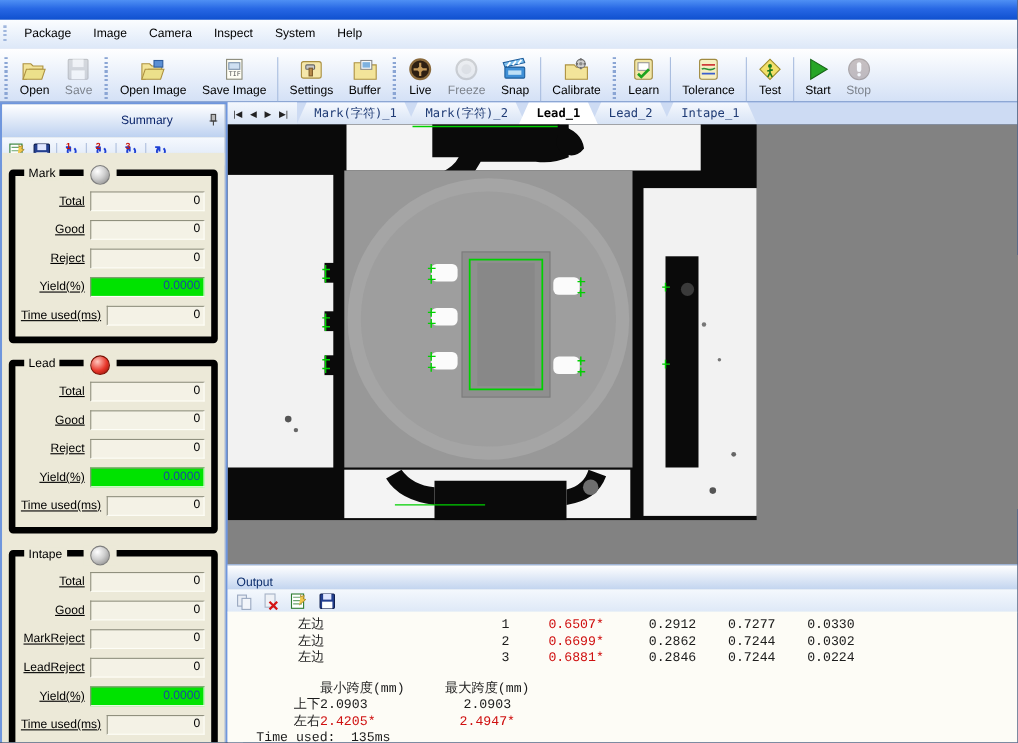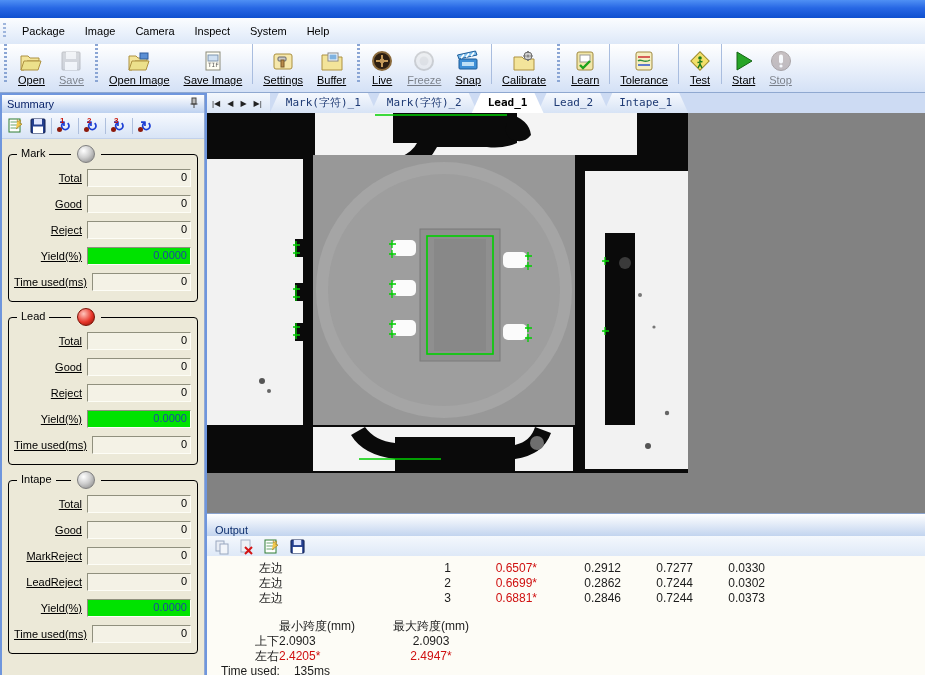--- a/index.html
+++ b/index.html
@@ -2,37 +2,37 @@
 <html><head>
 <meta charset="utf-8">
 <style>
   html,body{margin:0;padding:0;background:#444;}
   #app{position:relative;width:925px;height:675px;background:#6f96dd;font-family:"Liberation Sans",sans-serif;overflow:hidden;}
   
   .titlebar{position:absolute;left:0;top:0;width:100%;height:18px;background:linear-gradient(#4f90f4 0%,#2767e4 45%,#0f50cf 100%);}
   .menubar{position:absolute;left:0;top:18px;width:100%;height:26px;background:linear-gradient(#fbfdff,#dde8f8);border-bottom:1px solid #ccd9ef;display:flex;align-items:center;}
   .grip{width:3px;height:16px;margin:0 6px 0 3px;background:repeating-linear-gradient(#9fb6dd 0 2px,transparent 2px 4px);}
   .menu-item{padding:3px 10px;font-size:11px;color:#000;}
-  .toolbar{position:absolute;left:0;top:44px;width:100%;height:48px;background:linear-gradient(#ffffff,#d4e1f6);border-bottom:1px solid #8fa8d0;display:flex;align-items:flex-start;text-decoration:underline;}
+  .toolbar{position:absolute;left:0;top:44px;width:100%;height:48px;background:linear-gradient(#ffffff,#d4e1f6);border-bottom:1px solid #8fa8d0;display:flex;align-items:flex-end;}
   .tgrip{width:3px;height:40px;margin:0 4px;background:repeating-linear-gradient(#8aa5d4 0 2px,transparent 2px 4px);}
   .vsep{width:1px;height:40px;background:#a9bddf;margin:0 3px;}
   .tbtn{display:flex;flex-direction:column;align-items:center;justify-content:center;height:44px;padding:1px 7px;font-size:11px;color:#000;border-radius:3px;}
   .tbtn .ic{height:25px;display:flex;align-items:center;justify-content:center;margin-bottom:1px;}
   .tbtn.dis{opacity:.45;filter:grayscale(.85);}
   
   .sidebar{position:absolute;left:2px;top:95px;width:202px;bottom:0;background:#ece9d8;border-right:1px solid #93a9d2;}
-  .sb-header{height:18px;background:linear-gradient(#ffffff,#bdd1f0);display:flex;align-items:center;justify-content:space-between;padding:0 5px;font-size:11px;color:#0a246a;gap:32px;}
+  .sb-header{height:30px;background:linear-gradient(#ffffff,#bdd1f0);display:flex;align-items:center;justify-content:flex-end;padding:0 5px;font-size:11px;color:#0a246a;gap:32px;}
   .sb-toolbar{height:25px;background:linear-gradient(#f6f9fe,#d8e4f6);border-bottom:1px solid #c2d1eb;display:flex;align-items:center;padding:0 3px;}
   .sbt{width:22px;height:21px;display:flex;align-items:center;justify-content:center;border-radius:2px;position:relative;}
   .ssep{width:1px;height:16px;background:#aebfdd;margin:0 2px;}
   .cyc{color:#1d3fd4;font-size:14px;font-weight:bold;line-height:14px;}
   .rdot{position:absolute;left:3px;bottom:4px;width:5px;height:5px;border-radius:50%;background:#8d1a0c;}
   .rnum{position:absolute;left:6px;top:1px;color:#c81408;font-size:8px;font-weight:bold;font-style:normal;}
   .sb-body{position:absolute;top:44px;left:0;right:0;bottom:0;background:#ece9d8;overflow:hidden;}
-  .gbox{position:relative;margin:15px 6px 0 6px;border:1px solid #000000;border-radius:4px;padding:14px 5px 2px 5px;}
+  .gbox{position:relative;margin:15px 6px 0 6px;border:6px solid #000000;border-radius:4px;padding:14px 5px 2px 5px;}
   .glegend{position:absolute;top:-8px;left:8px;background:#ece9d8;padding:0 4px;font-size:11px;color:#000;}
   .ledwrap{position:absolute;top:-10px;left:62px;background:#ece9d8;padding:0 6px;line-height:0;}
   .led{display:inline-block;width:16px;height:16px;border-radius:50%;}
   .led.gray{background:radial-gradient(circle at 35% 30%,#ffffff,#cfcfcf 45%,#8e8e8e 90%);border:1px solid #7f7f7f;}
   .led.red{background:radial-gradient(circle at 35% 30%,#ffc6bd,#e8362a 55%,#8c1206 95%);border:1px solid #7a1004;}
   .frow{display:flex;align-items:center;justify-content:flex-end;margin:0 1px 8px 0;font-size:11px;color:#000;}
   .flabel{margin-right:5px;white-space:nowrap;text-decoration:underline;}
   .fbox{width:99px;height:14px;background:#f4f2e6;border-top:1px solid #90907e;border-left:1px solid #90907e;border-bottom:1px solid #fdfdf6;border-right:1px solid #fdfdf6;text-align:right;font-size:11px;padding:1px 3px 1px 0;color:#000;}
   .fbox.green{background:#00e300;color:#1d47a0;}
   
@@ -41,21 +41,21 @@
   .tabnav{display:flex;align-items:center;gap:7px;padding:0 8px 0 5px;font-size:8px;color:#222;background:linear-gradient(#f3f7fd,#dae5f5);}
   .tab{position:relative;height:20px;line-height:20px;padding:0 16px;margin-right:-6px;font-family:"DejaVu Sans Mono",monospace;font-size:11px;color:#1e3a74;background:linear-gradient(#f6f9fe,#d7e3f5);clip-path:polygon(9px 0,calc(100% - 9px) 0,100% 100%,0 100%);}
   .tab.active{background:#ffffff;font-weight:bold;color:#000;z-index:2;}
   .canvas{position:absolute;left:0;top:20px;right:0;height:400px;background:#828282;}
   .canvas svg{position:absolute;left:0;top:0;}
   
   .outpanel{position:absolute;left:0;right:0;top:420px;bottom:0;background:#fdfcf6;}
   .out-header{height:22px;background:linear-gradient(#ffffff,#c2d4ef);border-top:1px solid #8aa3cd;display:flex;align-items:flex-end;padding-left:8px;font-size:11px;color:#0e2f6e;}
   .out-toolbar{height:21px;background:linear-gradient(#f4f8fd,#dde8f7);display:flex;align-items:center;gap:5px;padding-left:5px;}
   .obt{width:20px;height:19px;display:flex;align-items:center;justify-content:center;border-radius:2px;}
-  .out-body{position:absolute;top:43px;left:0;right:0;bottom:0;background:#fdfcf6;font-family:Liberation Sans, sans-serif;font-size:12px;color:#1c1c1c;padding:5px 0 0 12px;}
+  .out-body{position:absolute;top:43px;left:0;right:0;bottom:0;background:#fdfcf6;font-family:Liberation Mono, monospace;font-size:12px;color:#1c1c1c;padding:5px 0 0 24px;}
   .out-gutter{position:absolute;top:43px;left:0;bottom:0;width:14px;background:#e2eaf7;}
   .orow{display:flex;line-height:15px;white-space:pre;}
   .oc0{width:64px;text-align:right;}
   .oc1{width:168px;text-align:right;}
   .oc2{width:86px;text-align:right;}
   .oc3{width:84px;text-align:right;}
   .oc4{width:72px;text-align:right;}
   .oc5{width:72px;text-align:right;}
   .sh0{width:60px;}
   .sc0{width:60px;text-align:right;}
@@ -488,21 +488,21 @@
       </div>
       <div class="out-gutter"></div>
       <div class="out-body">
         <div class="orow">
           <span class="oc0">左边</span><span class="oc1">1</span><span class="oc2 red">0.6507*</span><span class="oc3">0.2912</span><span class="oc4">0.7277</span><span class="oc5">0.0330</span>
         </div>
         <div class="orow">
           <span class="oc0">左边</span><span class="oc1">2</span><span class="oc2 red">0.6699*</span><span class="oc3">0.2862</span><span class="oc4">0.7244</span><span class="oc5">0.0302</span>
         </div>
         <div class="orow">
-          <span class="oc0">左边</span><span class="oc1">3</span><span class="oc2 red">0.6881*</span><span class="oc3">0.2846</span><span class="oc4">0.7244</span><span class="oc5">0.0373</span>
+          <span class="oc0">左边</span><span class="oc1">3</span><span class="oc2 red">0.6881*</span><span class="oc3">0.2846</span><span class="oc4">0.7244</span><span class="oc5">0.0224</span>
         </div>
         <div class="spacer12"></div>
         <div class="orow">
           <span class="sh0"></span><span class="sc1">最小跨度(mm)</span><span class="sc2">最大跨度(mm)</span>
         </div>
         <div class="orow">
           <span class="sc0">上下</span><span class="sc1">2.0903</span><span class="sc2">2.0903</span>
         </div>
         <div class="orow">
           <span class="sc0">左右</span><span class="sc1 red">2.4205*</span><span class="sc2 red">2.4947*</span>

